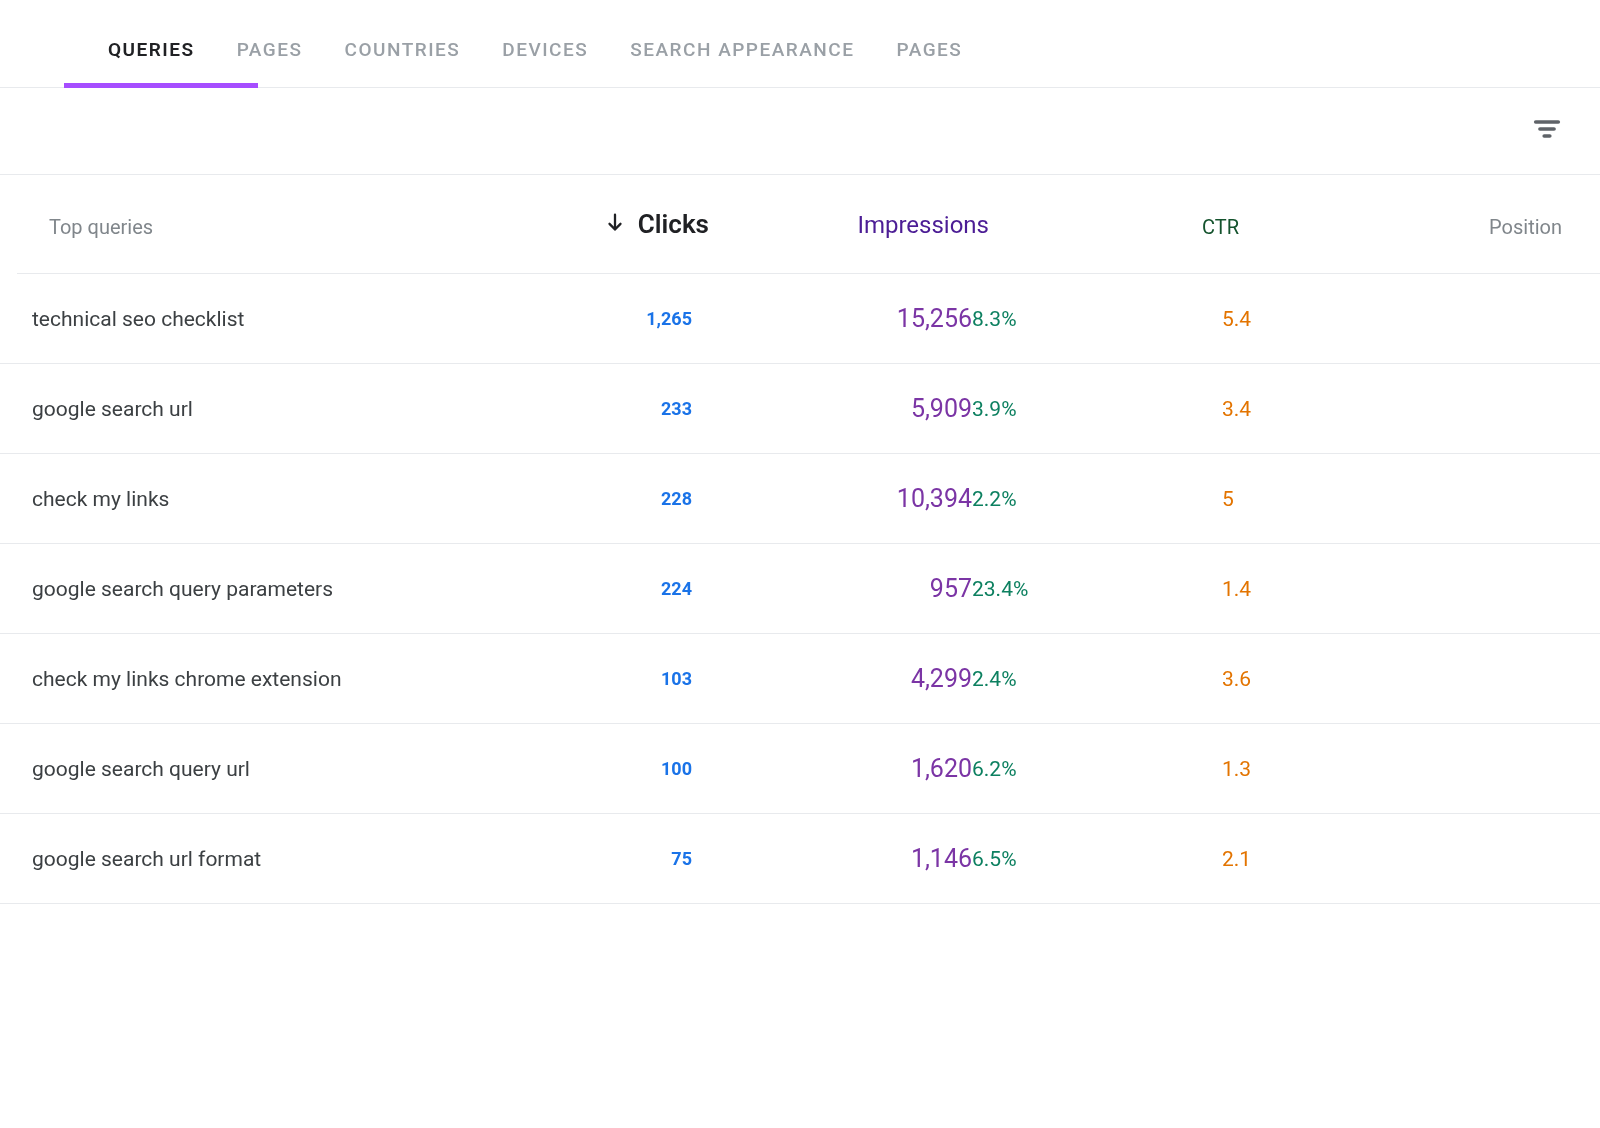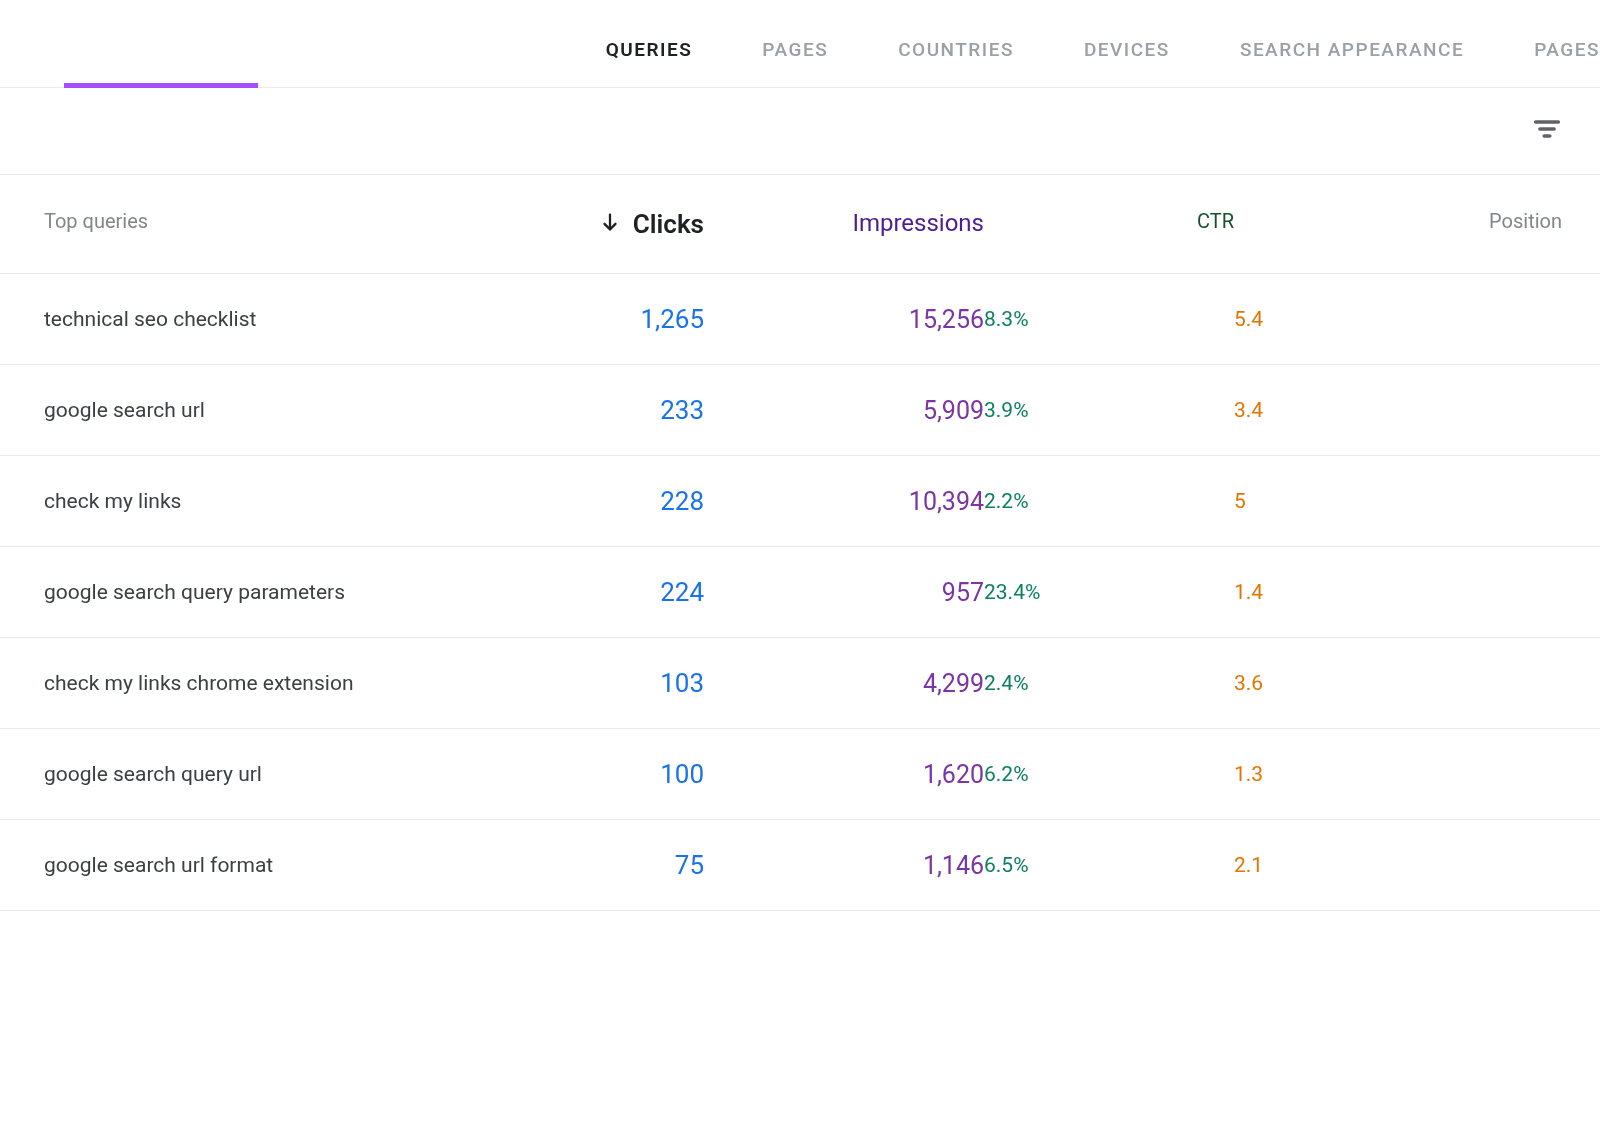--- a/index.html
+++ b/index.html
@@ -7,25 +7,24 @@
       font-family: 'Roboto', -apple-system, BlinkMacSystemFont, 'Segoe UI', Arial, sans-serif;
       background: #fff;
       color: #202124;
       width: 1600px;
     }
     .container {
       width: 100%;
     }
     .tabs {
       display: flex;
-      gap: 70px;
+      gap: 42px;
       padding: 20px 0 0 108px;
       border-bottom: 1px solid #e8eaed;
       position: relative;
-      justify-content: flex-end;
     }
     .tab {
       font-size: 19px;
       font-weight: 500;
       letter-spacing: 1.5px;
       color: #9aa0a6;
       padding: 18px 0 26px 0;
       cursor: pointer;
       position: relative;
     }
@@ -47,23 +46,24 @@
       align-items: center;
       padding: 24px 36px 24px 0;
       border-bottom: 1px solid #e8eaed;
     }
     .filter-icon {
       cursor: pointer;
       color: #5f6368;
     }
     .header-row {
       display: flex;
-      align-items: flex-start;
-      padding: 34px 32px 34px 44px;
-      border-bottom: 1px solid #e8eaed;
+      align-items: flex-end;
+      padding: 34px 32px 34px 32px;
+      border-bottom: 1px solid #e8eaed;
+      margin-left: 17px;
     }
     .header-query {
       flex: 0 0 480px;
       font-size: 20px;
       color: #80868b;
     }
     .header-clicks {
       flex: 0 0 180px;
       text-align: right;
       font-size: 26px;
@@ -99,27 +99,27 @@
     .data-row {
       display: flex;
       align-items: center;
       padding: 30px 32px;
       border-bottom: 1px solid #e8eaed;
     }
     .cell-query {
       flex: 0 0 480px;
       font-size: 21px;
       color: #3c4043;
-      margin-left: 12px;
     }
     .cell-clicks {
       flex: 0 0 180px;
       text-align: right;
-      font-size: 26px;
+      font-size: 18px;
       color: #1a73e8;
+      font-weight: bold;
     }
     .cell-impressions {
       flex: 0 0 280px;
       text-align: right;
       font-size: 25px;
       color: #7b35a5;
     }
     .cell-ctr {
       flex: 0 0 250px;
       font-size: 21px;

